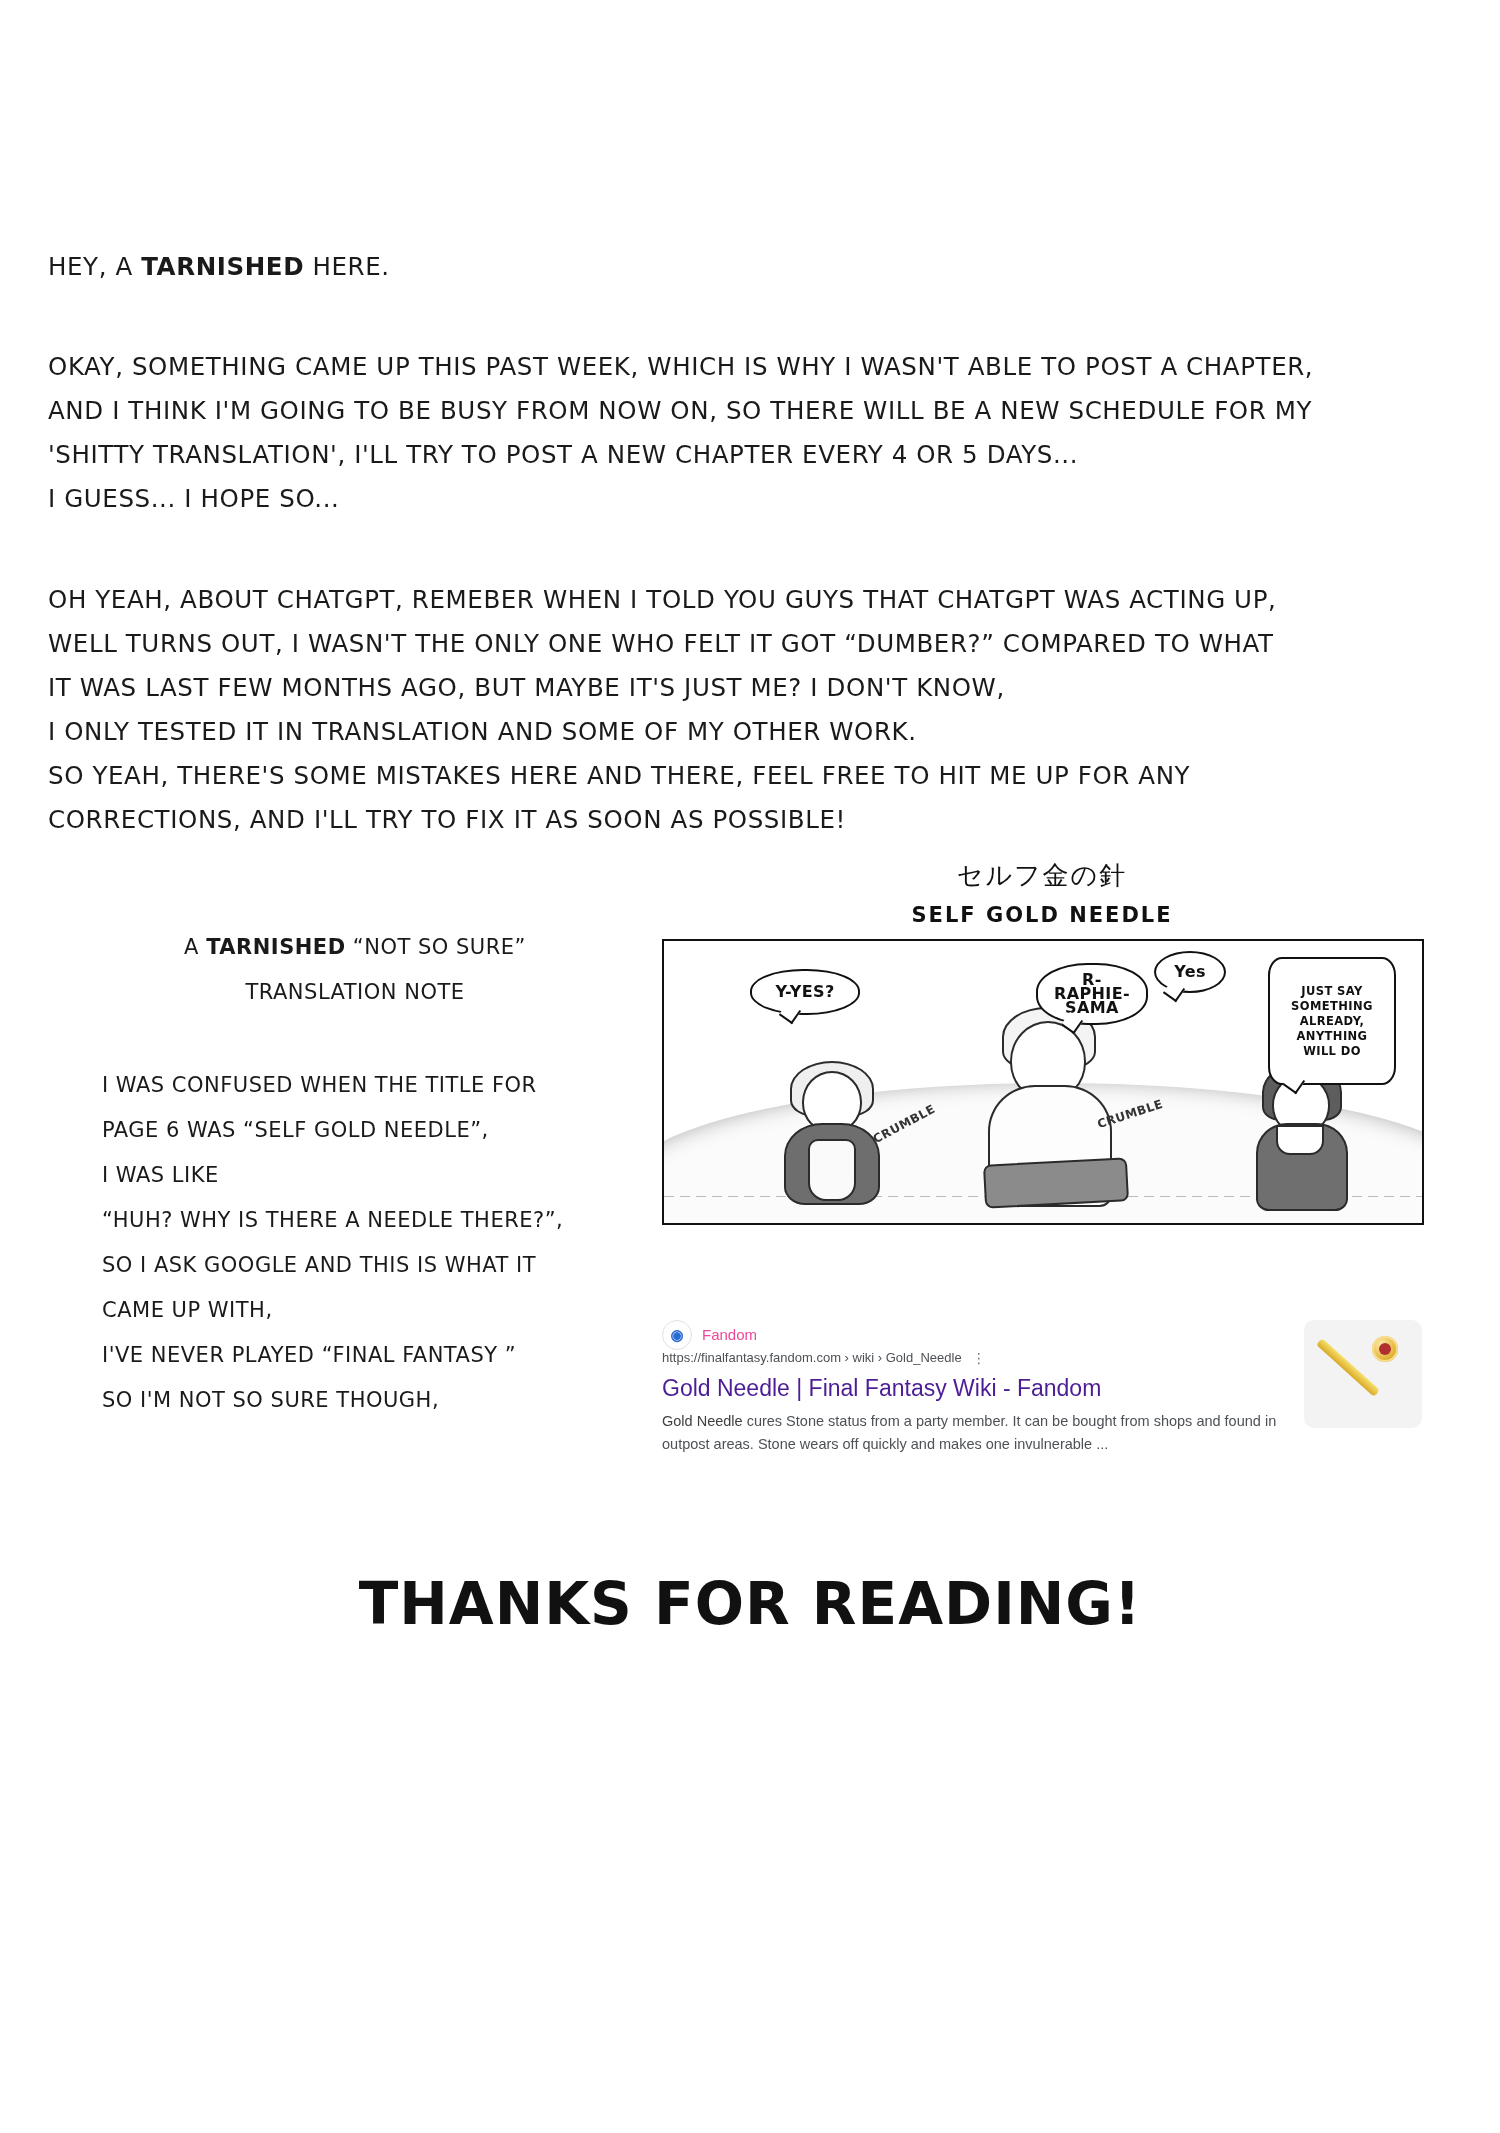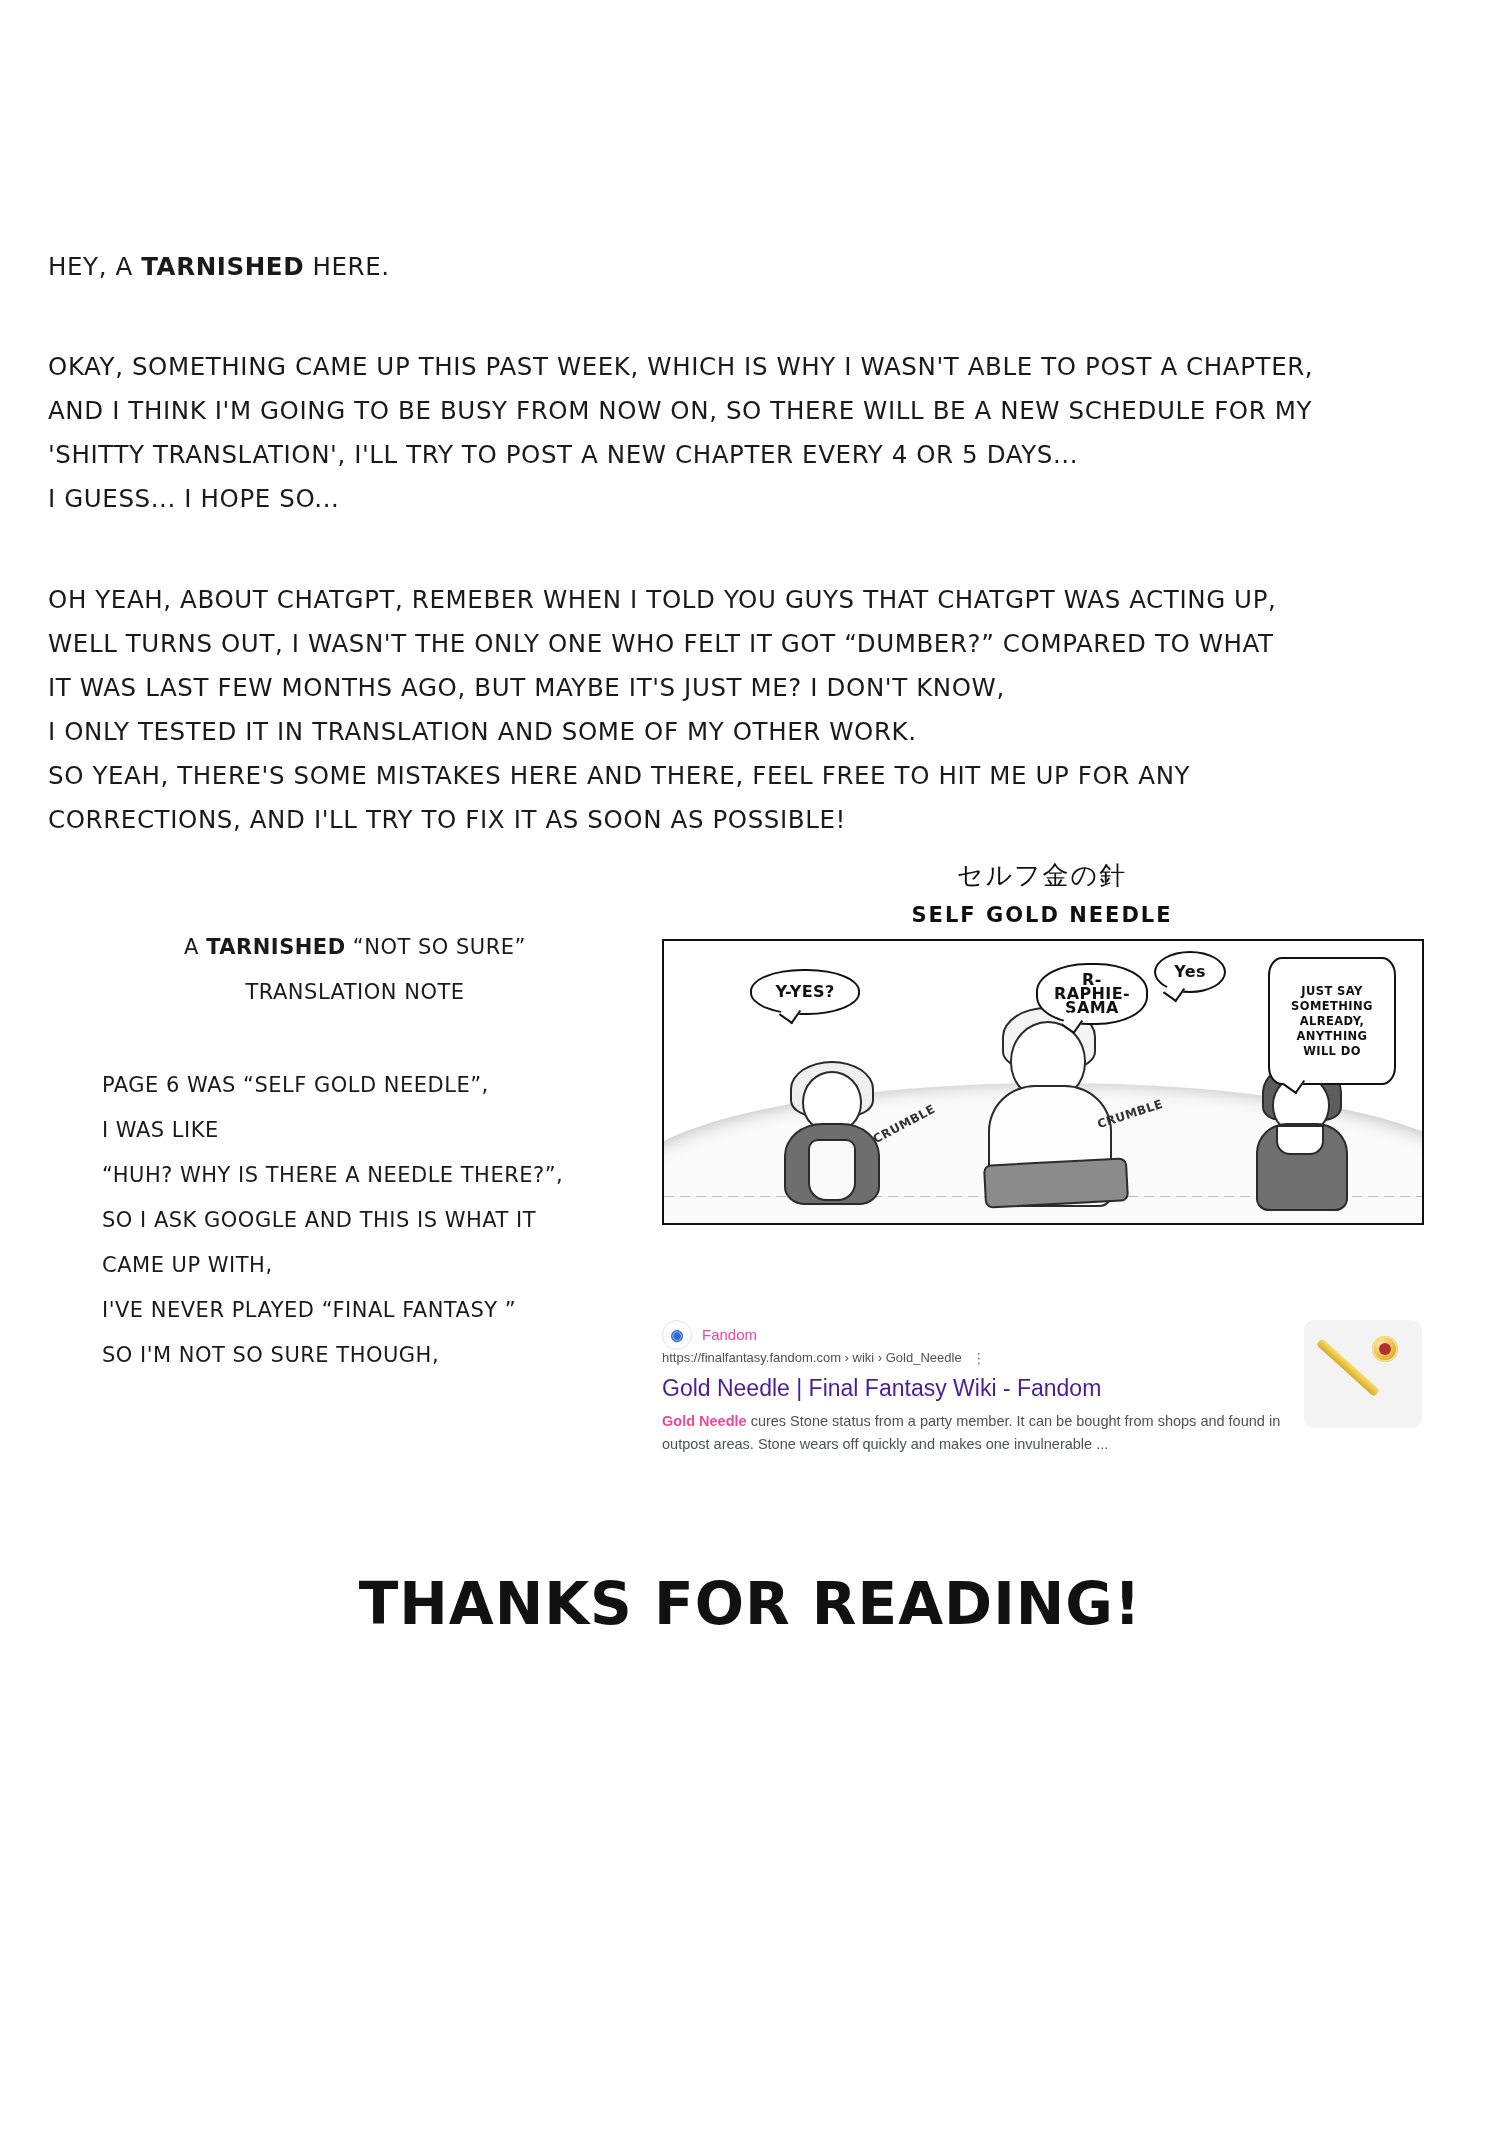--- a/index.html
+++ b/index.html
@@ -275,21 +275,21 @@
     color: #4c1d95;
     line-height: 28px;
   }
   .g-snippet {
     margin-top: 8px;
     font-size: 14.5px;
     line-height: 23px;
     color: #4d5156;
     max-width: 640px;
   }
-  .g-snippet b { color: #ec4899; font-weight: 700; }
+  .g-snippet b { color: #404040; font-weight: 400; }
   .g-thumb {
     flex: 0 0 auto;
     width: 118px; height: 108px;
     margin-left: 18px;
     border-radius: 10px;
     background: #f3f3f3;
     position: relative;
     overflow: hidden;
   }
   .needle-rod {
@@ -353,20 +353,21 @@
     <div class="body-line">SO YEAH, THERE'S SOME MISTAKES HERE AND THERE, FEEL FREE TO HIT ME UP FOR ANY</div>
     <div class="body-line">CORRECTIONS, AND I'LL TRY TO FIX IT AS SOON AS POSSIBLE!</div>
   </div>
 
   <div class="note-col">
     <div class="note-head">
       <span>A </span><span class="b">TARNISHED</span><span> “NOT SO SURE”</span>
     </div>
     <div class="note-sub">TRANSLATION NOTE</div>
     <div class="note-body">
+      <div>I WAS CONFUSED WHEN THE TITLE FOR</div>
       <div>PAGE 6 WAS “SELF GOLD NEEDLE”,</div>
       <div>I WAS LIKE</div>
       <div>“HUH? WHY IS THERE A NEEDLE THERE?”,</div>
       <div>SO I ASK GOOGLE AND THIS IS WHAT IT</div>
       <div>CAME UP WITH,</div>
       <div>I'VE NEVER PLAYED “FINAL FANTASY ”</div>
       <div>SO I'M NOT SO SURE THOUGH,</div>
     </div>
   </div>
 

